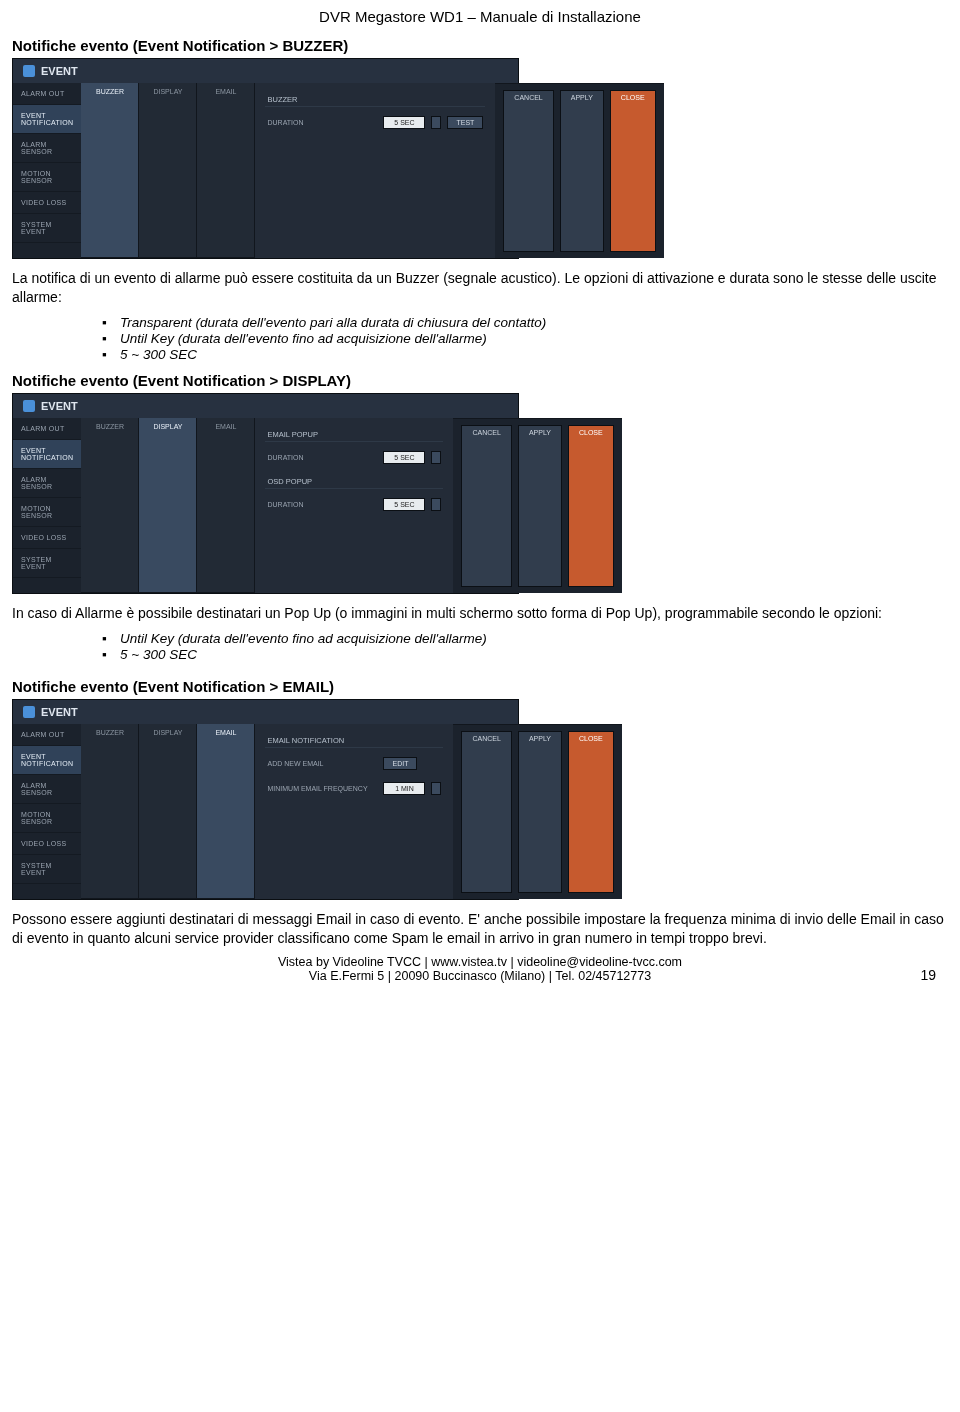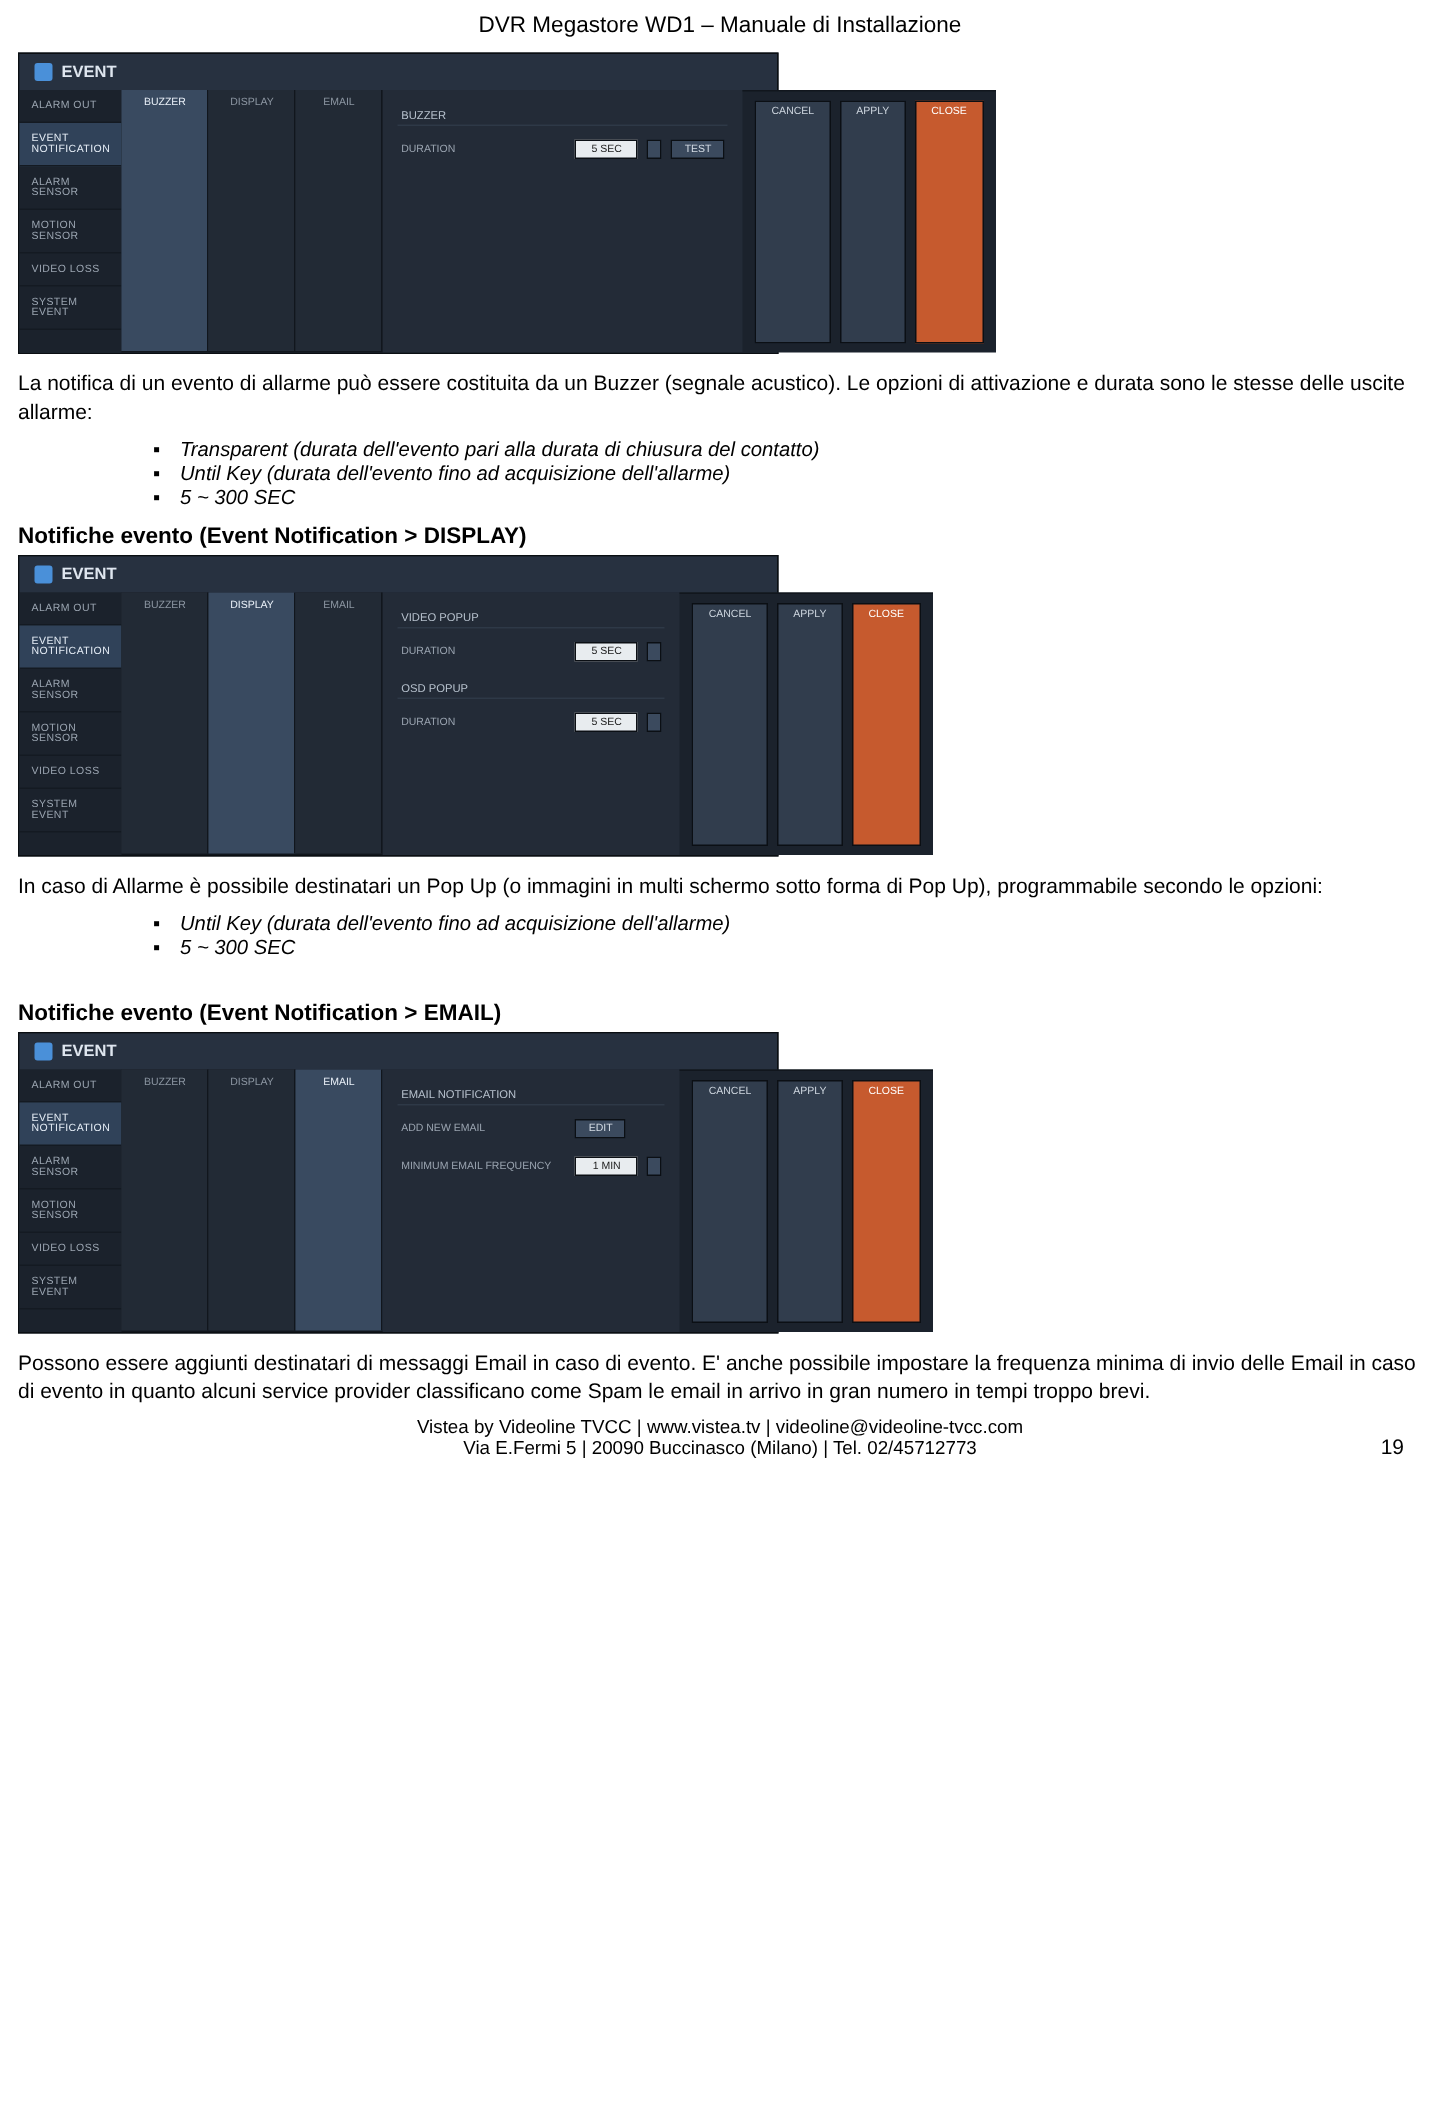--- a/index.html
+++ b/index.html
@@ -164,20 +164,21 @@
     bottom: 0;
     font-size: 14px;
   }
 </style>
 </head>
 <body>
 
 <div class="page">
   <div class="doc-header">DVR Megastore WD1 – Manuale di Installazione</div>
 
+  <div class="section-title">Notifiche evento (Event Notification &gt; BUZZER)</div>
 
   <div class="dvr">
     <div class="dvr-title">
       <span class="ico"></span>
       <span>EVENT</span>
     </div>
     <div class="dvr-body">
       <div class="dvr-side">
         <div class="nav">ALARM OUT</div>
         <div class="nav active">EVENT NOTIFICATION</div>
@@ -242,21 +243,21 @@
         <div class="nav">VIDEO LOSS</div>
         <div class="nav">SYSTEM EVENT</div>
       </div>
       <div class="dvr-main">
         <div class="dvr-tabs">
           <div class="dvr-tab">BUZZER</div>
           <div class="dvr-tab active">DISPLAY</div>
           <div class="dvr-tab">EMAIL</div>
         </div>
         <div class="dvr-content">
-          <div class="group-title">VIDEO POPUP</div>
+          <div class="group-title">EMAIL POPUP</div>
           <div class="field-row">
             <span class="lbl">DURATION</span>
             <span class="val">5 SEC</span>
             <span class="step"></span>
           </div>
           <div class="group-title">OSD POPUP</div>
           <div class="field-row">
             <span class="lbl">DURATION</span>
             <span class="val">5 SEC</span>
             <span class="step"></span>
@@ -276,21 +277,21 @@
     <div class="row">
         <span class="marker">▪</span>
         <span>Until Key (durata dell'evento fino ad acquisizione dell'allarme)</span>
       </div>
     <div class="row">
         <span class="marker">▪</span>
         <span>5 ~ 300 SEC</span>
       </div>
   </div>
 
-  <div class="section-title" style="margin-top:28px">Notifiche evento (Event Notification &gt; EMAIL)</div>
+  <div class="section-title" style="margin-top:16px">Notifiche evento (Event Notification &gt; EMAIL)</div>
 
   <div class="dvr">
     <div class="dvr-title">
       <span class="ico"></span>
       <span>EVENT</span>
     </div>
     <div class="dvr-body">
       <div class="dvr-side">
         <div class="nav">ALARM OUT</div>
         <div class="nav active">EVENT NOTIFICATION</div>

